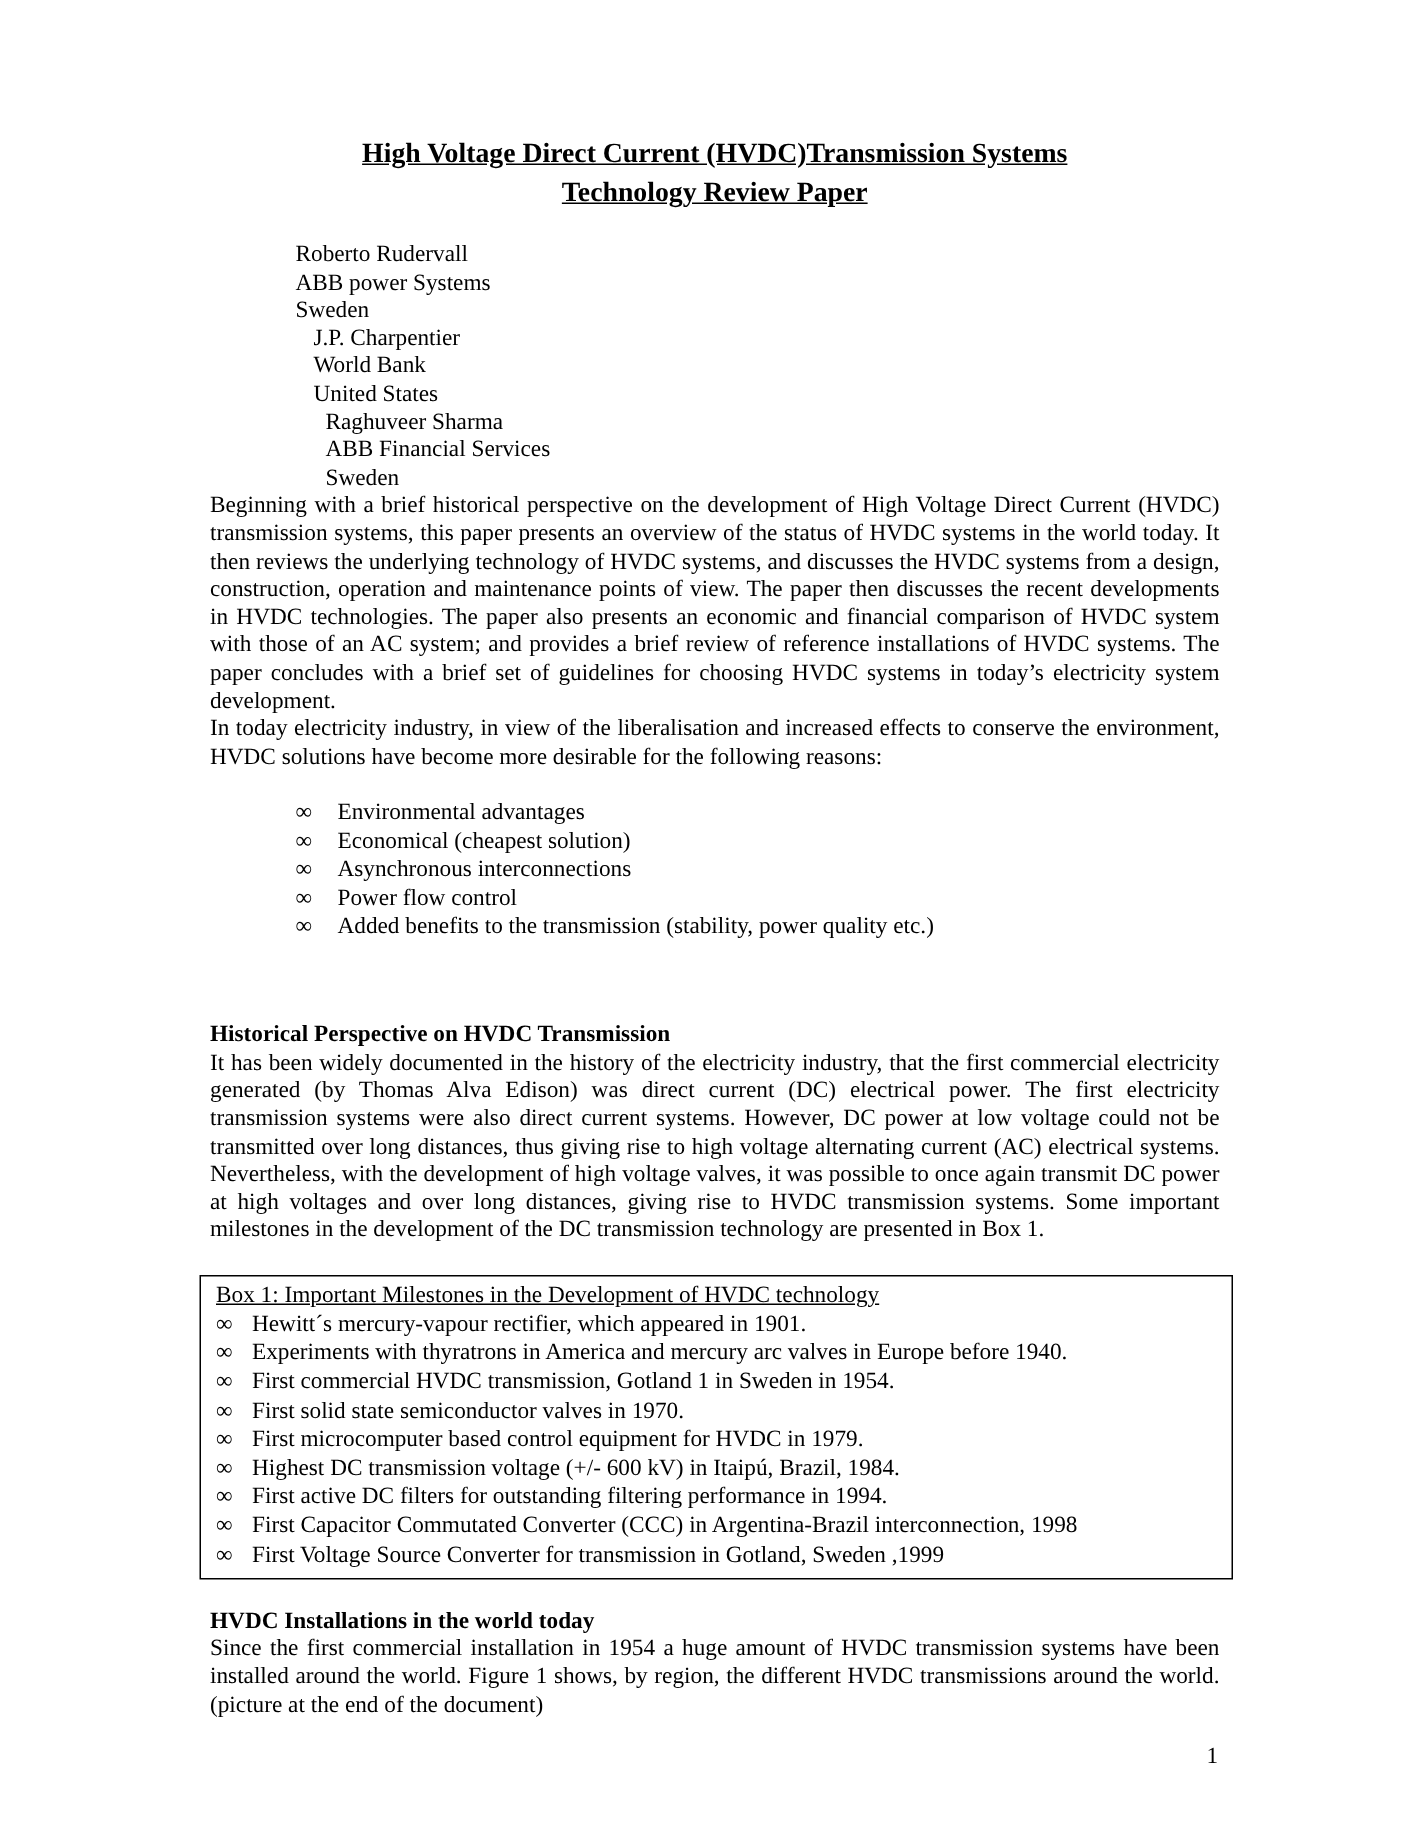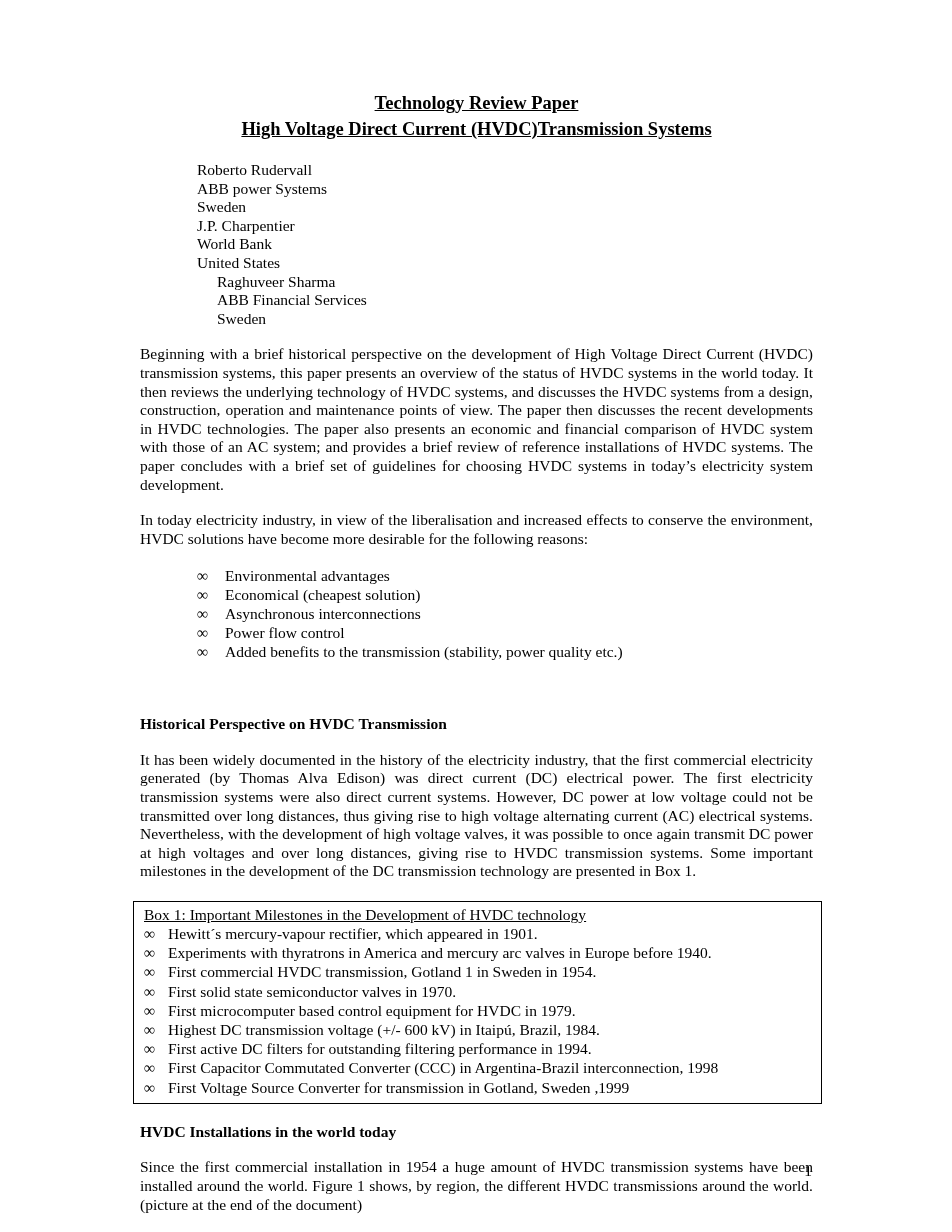--- a/index.html
+++ b/index.html
@@ -31,29 +31,28 @@
   }
   .authors {
     display: flex;
     margin: 19px 0 0 57px;
     flex-direction: column;
   }
   .author-col {
     line-height: 18.6px;
   }
   .author-col-1 { width: 223px; }
-  .author-col-2 { width: 225px; }
+  .author-col-2 { width: 225px; margin-left: 12px; }
   .author-col-3 { flex: 1; margin-left: 20px; }
   .section-heading {
     font-weight: bold;
     margin-top: 19px;
   }
   .para {
     text-align: justify;
-    margin-top: 17px;
   }
   .bullet-list {
     margin: 18px 0 0 57px;
   }
   .bullet-row {
     display: flex;
     line-height: 19px;
   }
   .bullet-glyph {
     width: 28px;
@@ -83,22 +82,22 @@
     bottom: 52px;
     line-height: 18px;
   }
 </style>
 </head>
 <body>
 
 <div class="page">
 
   <div class="doc-title">
+    <div class="title-line">High Voltage Direct Current (HVDC)Transmission Systems</div>
     <div class="title-line">Technology Review Paper</div>
-    <div class="title-line">High Voltage Direct Current (HVDC)Transmission Systems</div>
   </div>
 
   <div class="authors">
     <div class="author-col author-col-1">
       <div>Roberto Rudervall</div>
       <div>ABB power Systems</div>
       <div>Sweden</div>
     </div>
     <div class="author-col author-col-2">
       <div>J.P. Charpentier</div>

